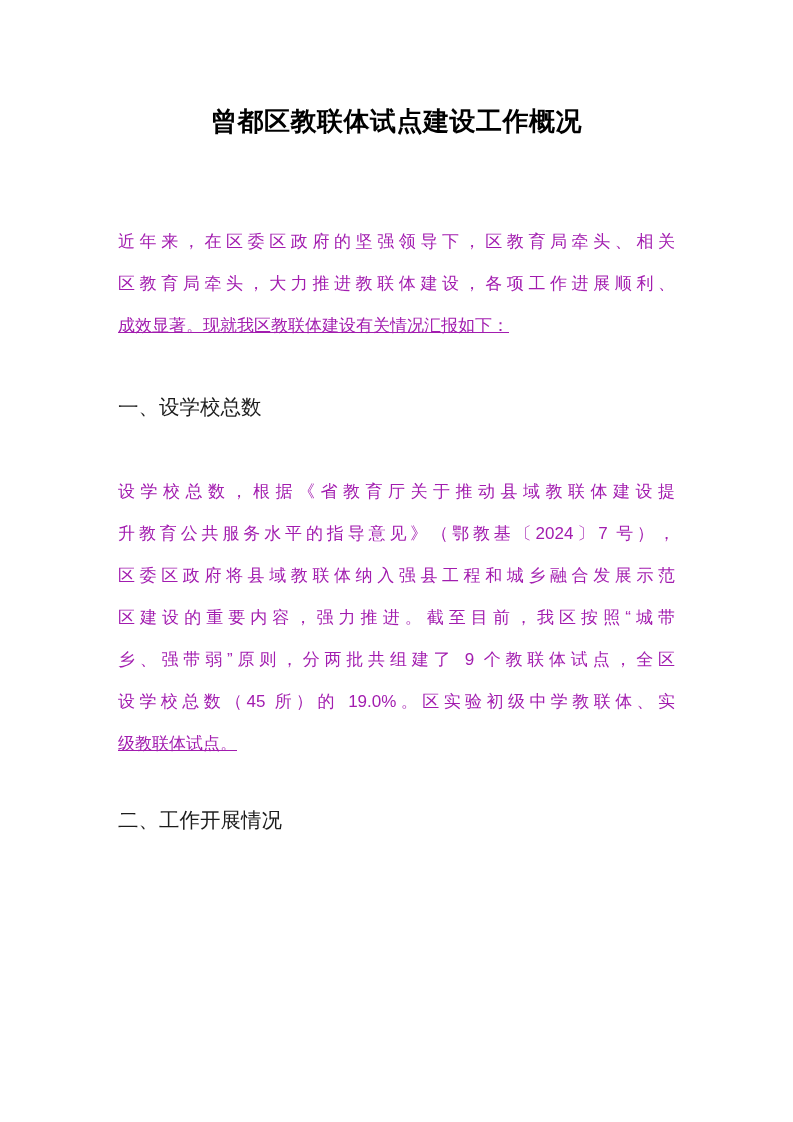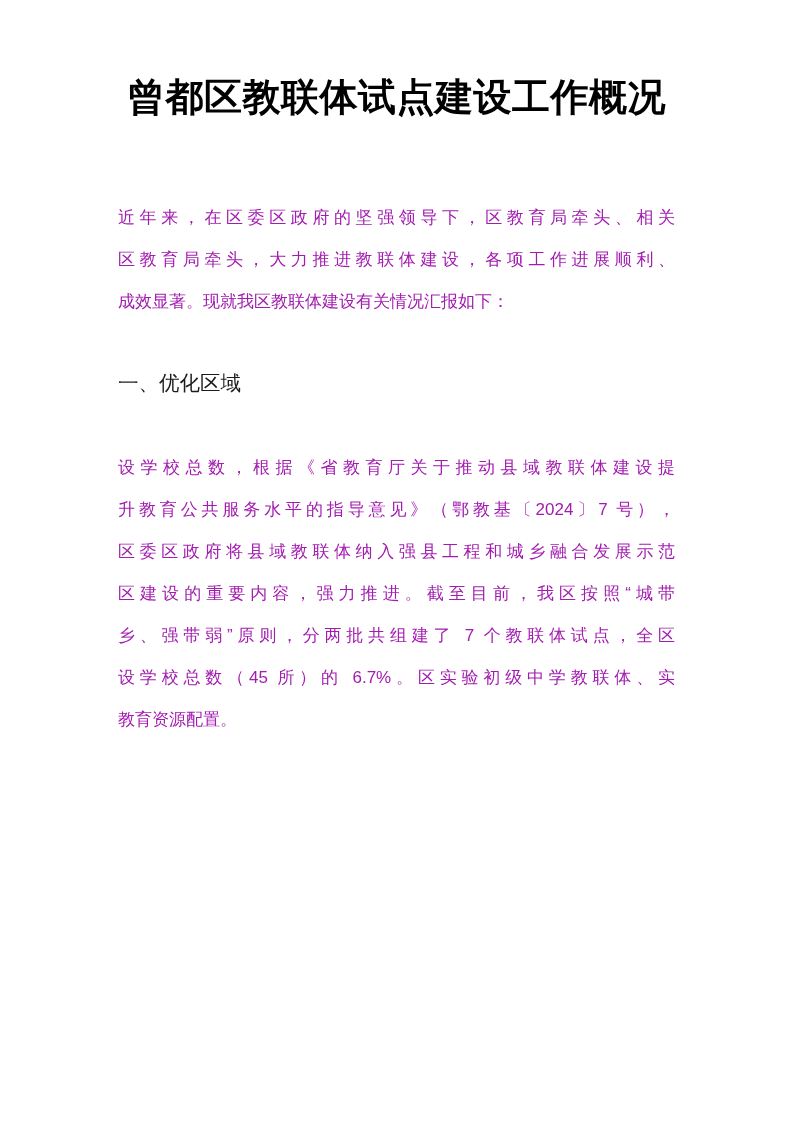--- a/index.html
+++ b/index.html
@@ -11,22 +11,22 @@
   .page {
     position: relative;
     width: 793px;
     height: 1122px;
     background: #ffffff;
     padding: 0 118px;
     overflow: hidden;
     color: #111111;
   }
   .doc-title {
-    margin-top: 76px;
-    font-size: 38px;
+    margin-top: 100px;
+    font-size: 26px;
     font-weight: 700;
     line-height: 42px;
     text-align: center;
     color: #000000;
     letter-spacing: 0.5px;
     white-space: nowrap;
   }
   .para { display: block; }
   .para-intro { margin-top: 79px; }
   .para-body { margin-top: 43px; }
@@ -35,20 +35,21 @@
     line-height: 42px;
     height: 42px;
     text-align: justify;
     text-align-last: justify;
     white-space: normal;
     overflow: hidden;
     color: #a21caf;
   }
   .line.last {
     text-align-last: left;
+    text-decoration: underline;
   }
   .section-heading {
     font-size: 20.5px;
     font-weight: 400;
     line-height: 42px;
     color: #1c1c1c;
   }
   .heading-1 { margin-top: 39px; }
   .heading-2 { margin-top: 34px; }
 </style>
@@ -58,26 +59,27 @@
 <div class="page">
 
   <div class="doc-title">曾都区教联体试点建设工作概况</div>
 
   <div class="para para-intro">
     <div class="line">近年来，在区委区政府的坚强领导下，区教育局牵头、相关</div>
     <div class="line">区教育局牵头，大力推进教联体建设，各项工作进展顺利、</div>
     <div class="line last">成效显著。现就我区教联体建设有关情况汇报如下：</div>
   </div>
 
-  <div class="section-heading heading-1">一、优化区域</div>
+  <div class="section-heading heading-1">一、设学校总数</div>
 
   <div class="para para-body">
     <div class="line">设学校总数，根据《省教育厅关于推动县域教联体建设提</div>
     <div class="line">升教育公共服务水平的指导意见》（鄂教基〔2024〕7 号），</div>
     <div class="line">区委区政府将县域教联体纳入强县工程和城乡融合发展示范</div>
     <div class="line">区建设的重要内容，强力推进。截至目前，我区按照“城带</div>
-    <div class="line">乡、强带弱”原则，分两批共组建了 7 个教联体试点，全区</div>
-    <div class="line">设学校总数（45 所）的 6.7%。区实验初级中学教联体、实</div>
-    <div class="line last">教育资源配置。</div>
+    <div class="line">乡、强带弱”原则，分两批共组建了 9 个教联体试点，全区</div>
+    <div class="line">设学校总数（45 所）的 19.0%。区实验初级中学教联体、实</div>
+    <div class="line last">级教联体试点。</div>
   </div>
 
+  <div class="section-heading heading-2">二、工作开展情况</div>
 
 </div>
 
 </body></html>

